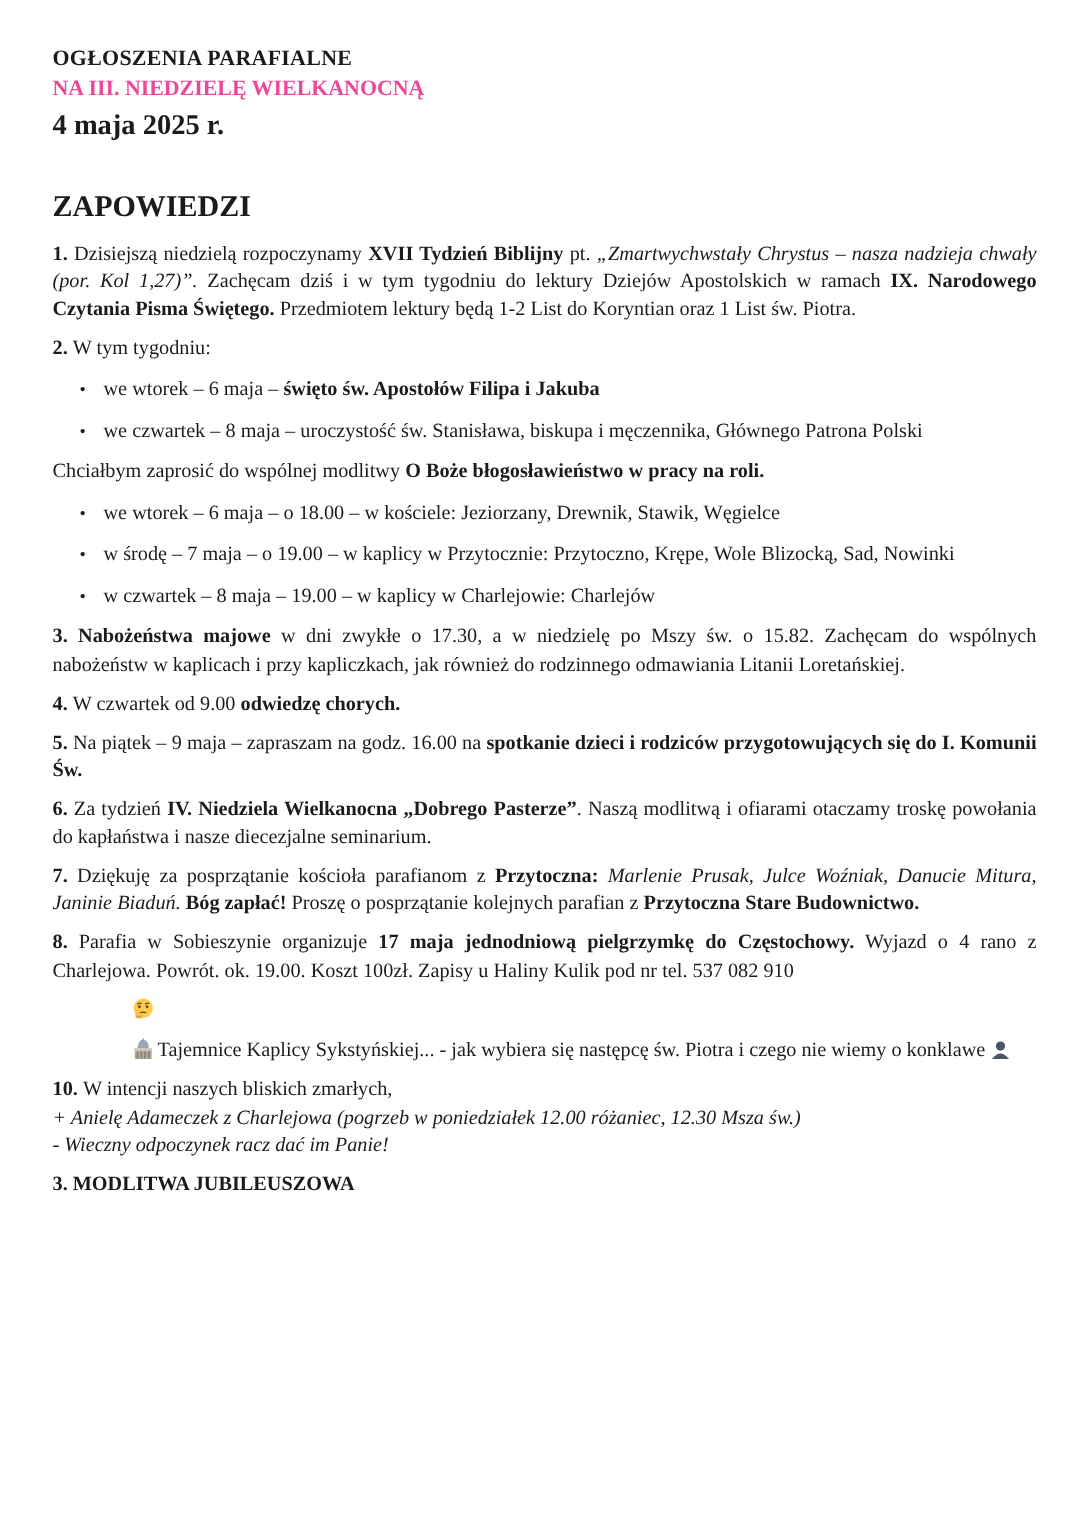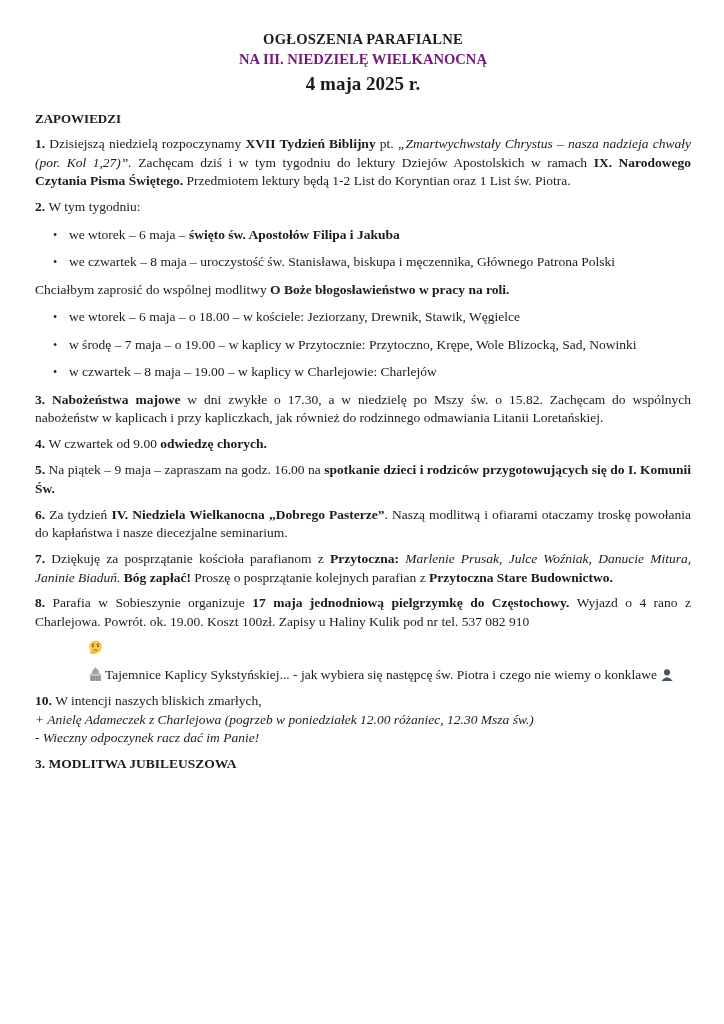--- a/index.html
+++ b/index.html
@@ -1,42 +1,42 @@
 <!DOCTYPE html>
 <html><head>
 <meta charset="utf-8">
 <style>
   html,body{margin:0;padding:0}
   body{width:724px;height:1024px;background:#ffffff;color:#1b1b1b}
   .page{box-sizing:border-box;width:724px;height:1024px;padding:30px 33px 10px 35px;
         font-family:"Liberation Serif","DejaVu Serif",serif;font-size:13.5px;line-height:1.37;overflow:hidden}
-  .header{text-align:center;font-weight:700}
+  .header{text-align:left;font-weight:700}
   .header .l1{font-size:14.6px;letter-spacing:.2px}
   .header .l2{font-size:14.6px}
   .header .l3{font-size:19px;margin-top:1px}
-  .section-heading{font-weight:700;margin-top:13px;font-size:13px}
+  .section-heading{font-weight:700;margin-top:28px;font-size:20px}
   .para{text-align:justify;margin:7.5px 0}
   .para.mb0{margin-bottom:0}
   .tight{text-align:justify;margin:0}
   .cont{text-align:justify;margin:7.5px 0}
   .bullet{display:flex;margin:9px 0 9px 18px}
   .marker{flex:0 0 16px;font-size:12px;padding-top:1px}
   .bullet-text{flex:1;text-align:justify}
   .emoji-line{margin:8px 0 8px 53px;text-align:justify}
   .b{font-weight:700}
   .i{font-style:italic}
   .emoji{display:inline-block;vertical-align:-3px;margin-right:2px;line-height:0}
 </style>
 </head>
 <body>
 
 <div class="page">
   <div class="header">
     <div class="l1">OGŁOSZENIA PARAFIALNE</div>
-    <div class="l2" style="color: #701a75;">NA III. NIEDZIELĘ WIELKANOCNĄ</div>
+    <div class="l2" style="color: #ec4899;">NA III. NIEDZIELĘ WIELKANOCNĄ</div>
     <div class="l3">4 maja 2025 r.</div>
   </div>
   <div class="section-heading">ZAPOWIEDZI</div>
   <div id="blocks-root">
       <div class="para"><span class="b ">1. </span><span class="">Dzisiejszą niedzielą rozpoczynamy </span><span class="b ">XVII Tydzień Biblijny</span><span class=""> pt. </span><span class="i">„Zmartwychwstały Chrystus – nasza nadzieja chwały (por. Kol 1,27)”.</span><span class=""> Zachęcam dziś i w tym tygodniu do lektury Dziejów Apostolskich w ramach </span><span class="b ">IX. Narodowego Czytania Pisma Świętego.</span><span class=""> Przedmiotem lektury będą 1-2 List do Koryntian oraz 1 List św. Piotra.</span></div>
       <div class="para"><span class="b ">2. </span><span class="">W tym tygodniu:</span></div>
       <div class="bullet">
         <span class="marker">•</span>
         <div class="bullet-text"><span class="">we wtorek – 6 maja – </span><span class="b ">święto św. Apostołów Filipa i Jakuba</span></div>
       </div>

